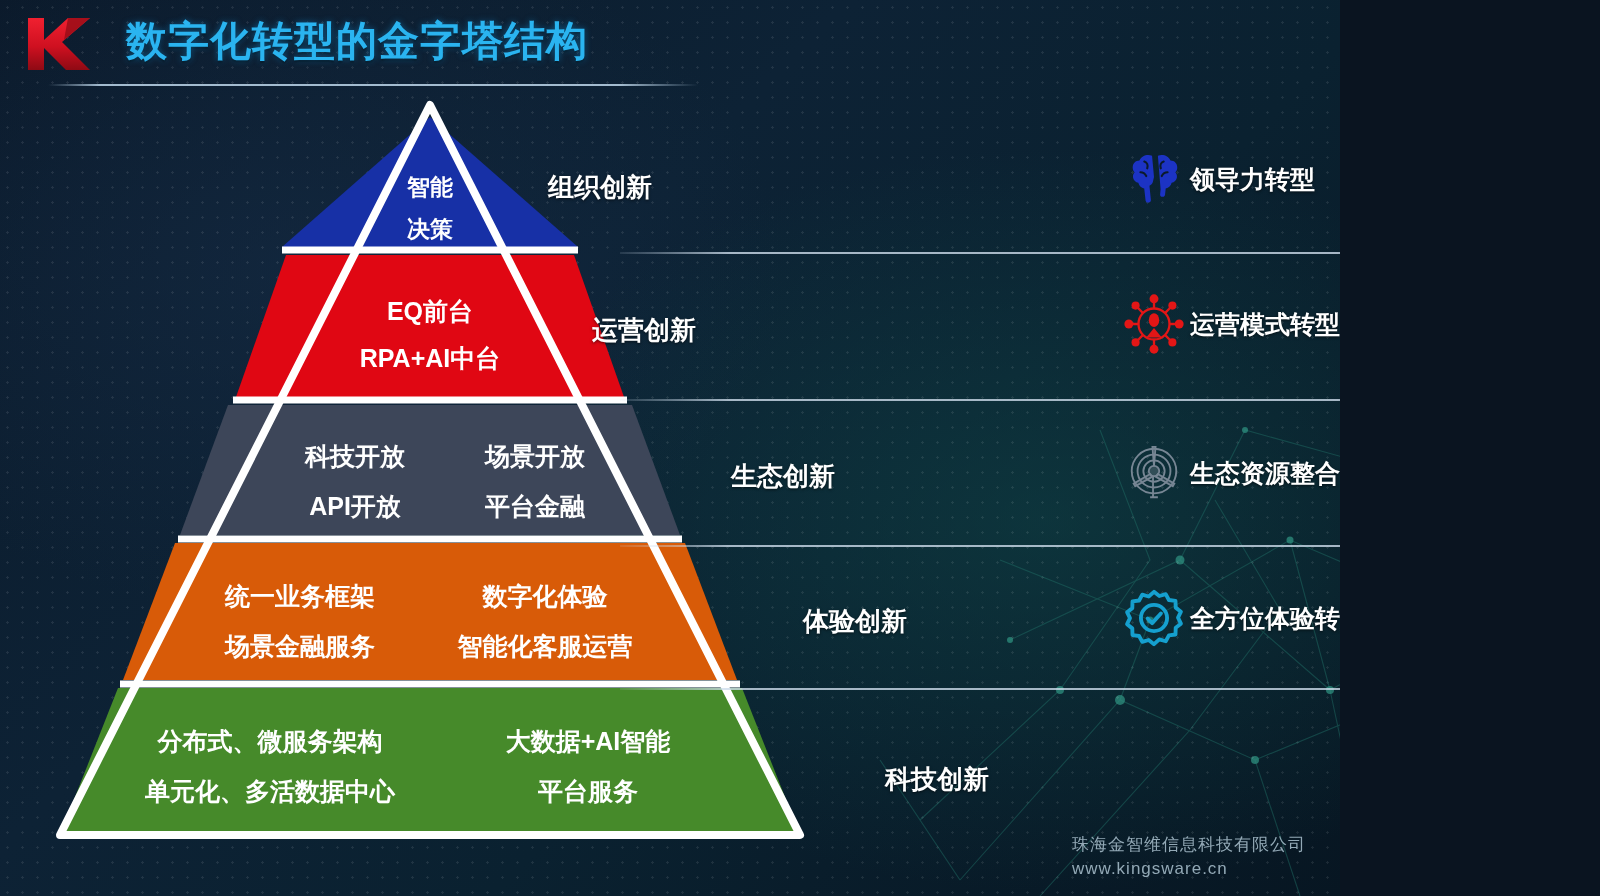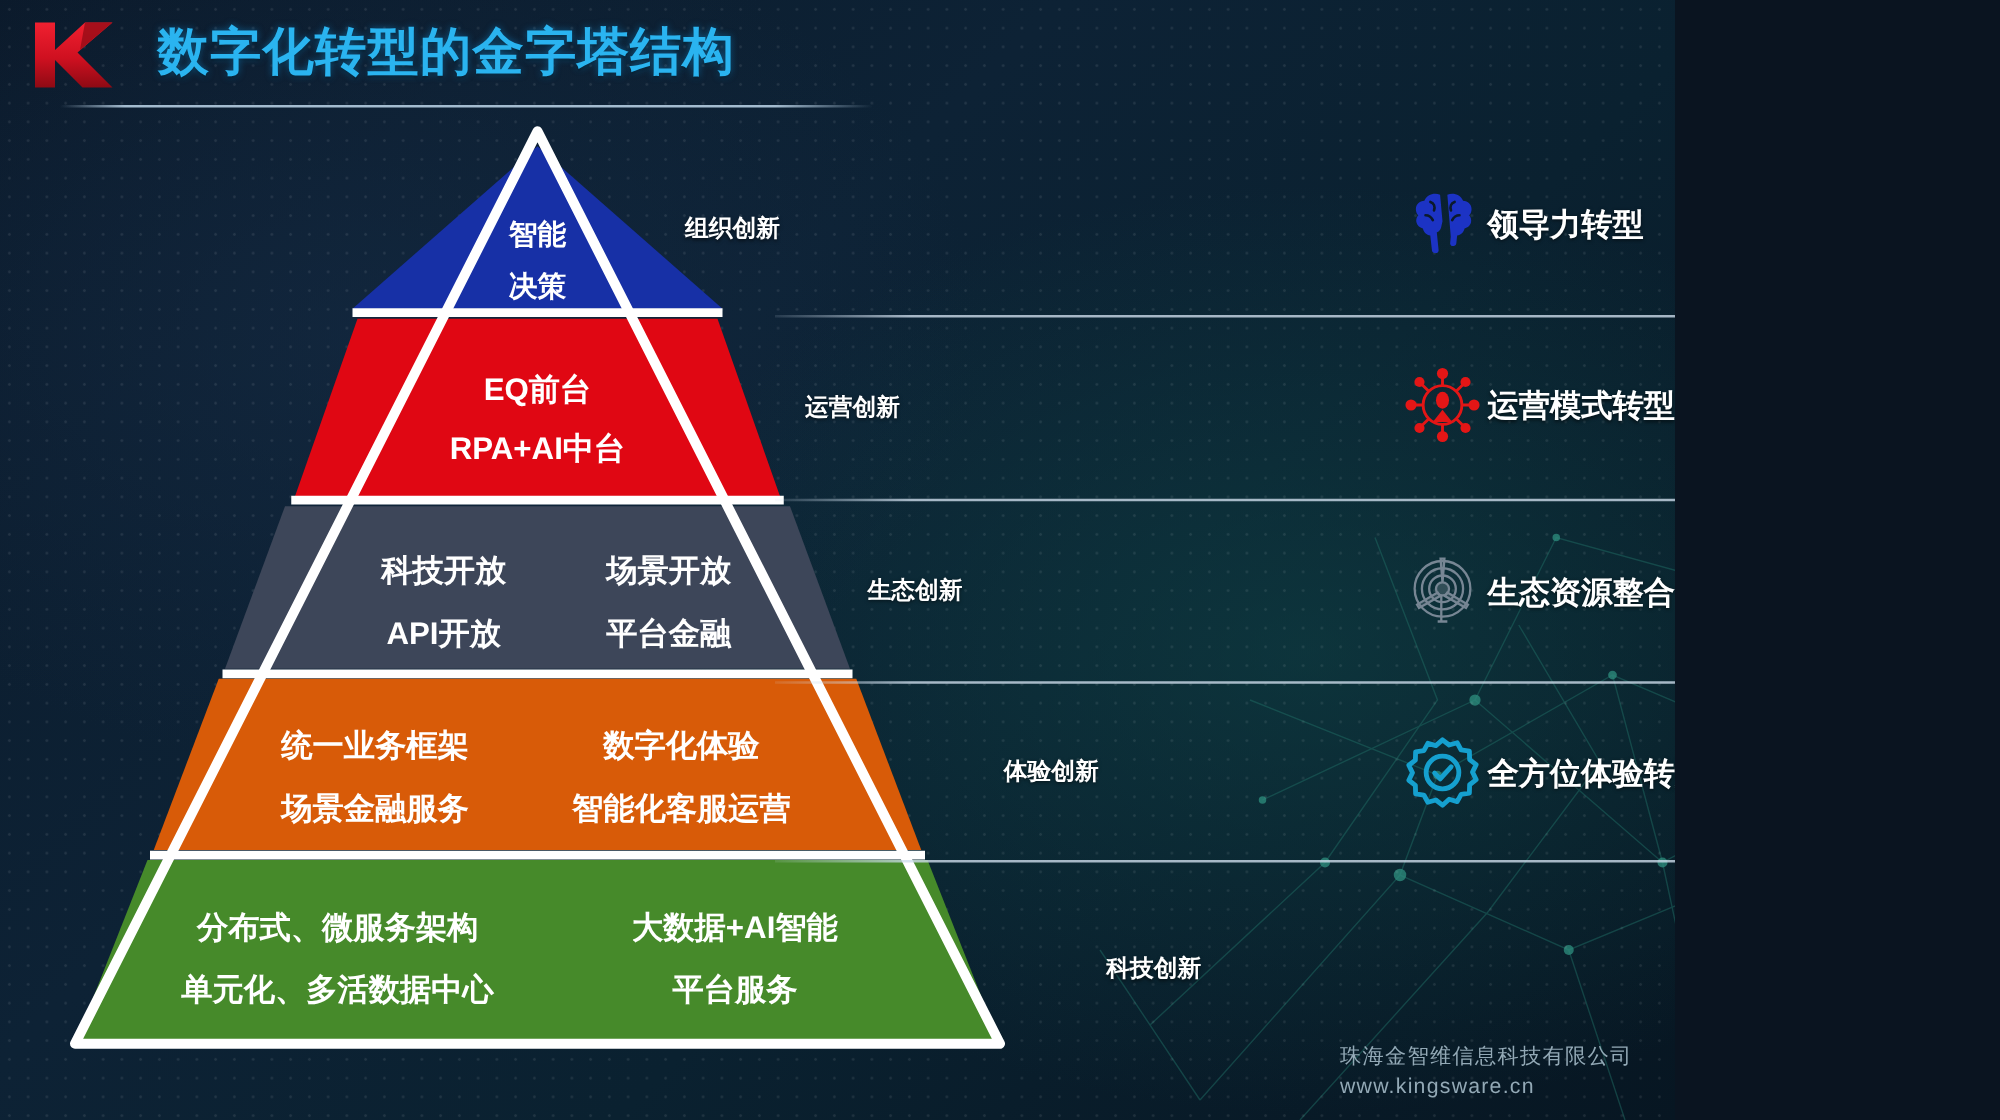--- a/index.html
+++ b/index.html
@@ -45,21 +45,21 @@
     position: absolute; left: 48px; top: 84px; width: 650px; height: 2px;
     background: linear-gradient(to right, rgba(190,215,235,0.0) 0%, rgba(190,215,235,0.85) 8%, rgba(190,215,235,0.85) 88%, rgba(190,215,235,0.0) 100%);
   }
 
   
   #pyramid { position: absolute; left: 0; top: 95px; width: 960px; height: 760px; }
 
   
   .stage-label {
     position: absolute;
-    font-size: 19px; font-weight: 700; color: #fff; white-space: nowrap;
+    font-size: 26px; font-weight: 700; color: #fff; white-space: nowrap;
     text-shadow: 0 1px 3px rgba(0,0,0,0.6);
   }
 
   
   .sep {
     position: absolute; height: 2px; left: 620px; width: 780px;
     background: linear-gradient(to right, rgba(205,220,235,0.12) 0%, rgba(205,220,235,0.80) 14%, rgba(205,220,235,0.80) 92%, rgba(205,220,235,0.0) 100%);
   }
 
   
@@ -187,22 +187,22 @@
       <line x1="120" y1="589" x2="740" y2="589"></line>
     </g>
   </svg>
 
   <div class="sep" style="top:252px;"></div>
   <div class="sep" style="top:399px;"></div>
   <div class="sep" style="top:545px;"></div>
   <div class="sep" style="top:688px;"></div>
 
   <div class="stage-label" style="left:548px; top:170px;">组织创新</div>
-  <div class="stage-label" style="left:644px; top:313px;">运营创新</div>
-  <div class="stage-label" style="left:694px; top:459px;">生态创新</div>
+  <div class="stage-label" style="left:592px; top:313px;">运营创新</div>
+  <div class="stage-label" style="left:731px; top:459px;">生态创新</div>
   <div class="stage-label" style="left:803px; top:604px;">体验创新</div>
   <div class="stage-label" style="left:885px; top:762px;">科技创新</div>
 
   <div class="right-row" style="top:133px;">
     <div class="right-icon">
       <svg viewBox="0 0 64 64" width="62" height="62">
         <g fill="#1c33c4">
           <path d="M30 8c-5-2-11 0-13 5-4 0-7 3-7 7 0 2 .8 4 2 5-1.4 1.6-2 3.6-1.6 5.6.5 2.7 2.7 4.8 5.4 5.3.6 3 3 5.4 6.1 5.8l1.4 12.4c.1 1.2 1.1 2.1 2.3 2.1h1c1.3 0 2.3-1.1 2.2-2.4L27.3 39c1.7-.6 3-2 3.5-3.8L32 30z"></path>
           <path d="M36 8c5-2 11 0 13 5 4 0 7 3 7 7 0 2-.8 4-2 5 1.4 1.6 2 3.6 1.6 5.6-.5 2.7-2.7 4.8-5.4 5.3-.6 3-3 5.4-6.1 5.8l-.7 6.6c-.1 1.2-1.1 2.1-2.3 2.1h-.6c-1.3 0-2.3-1.1-2.2-2.4l.5-5.3z"></path>
         </g>

